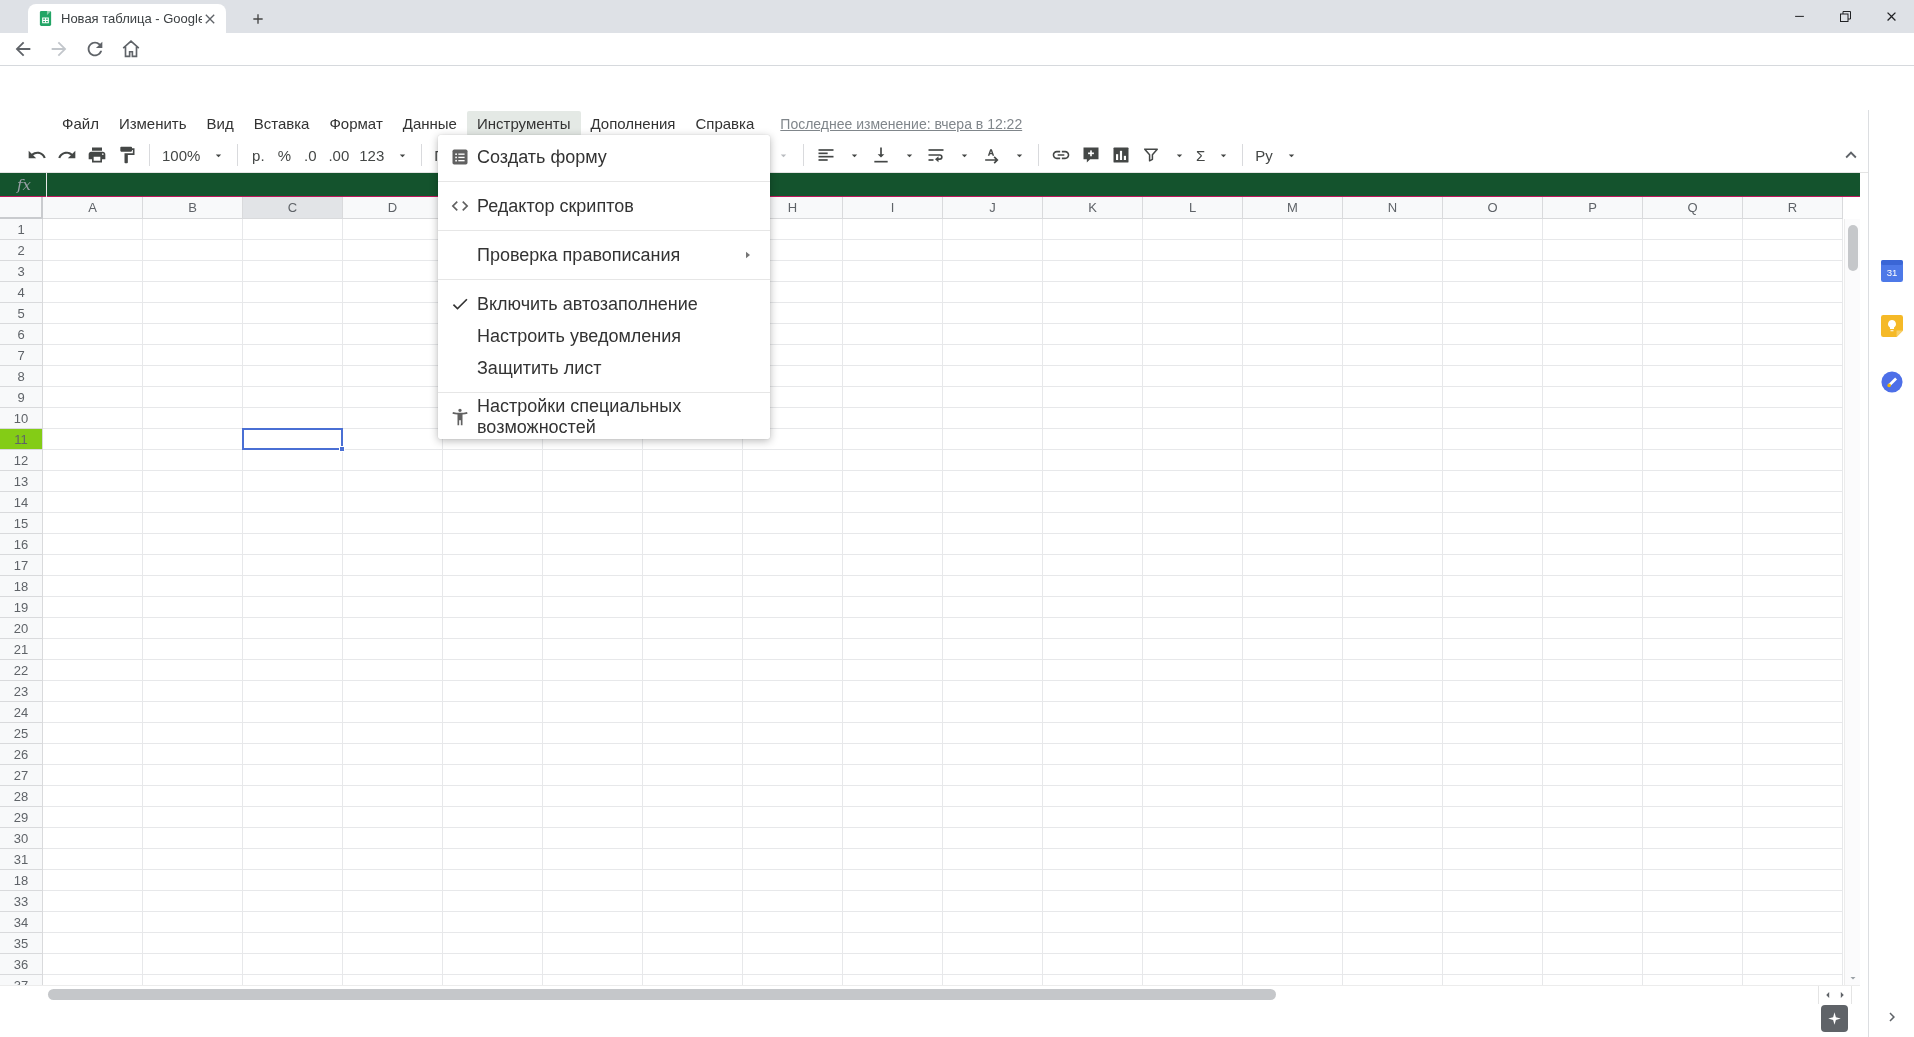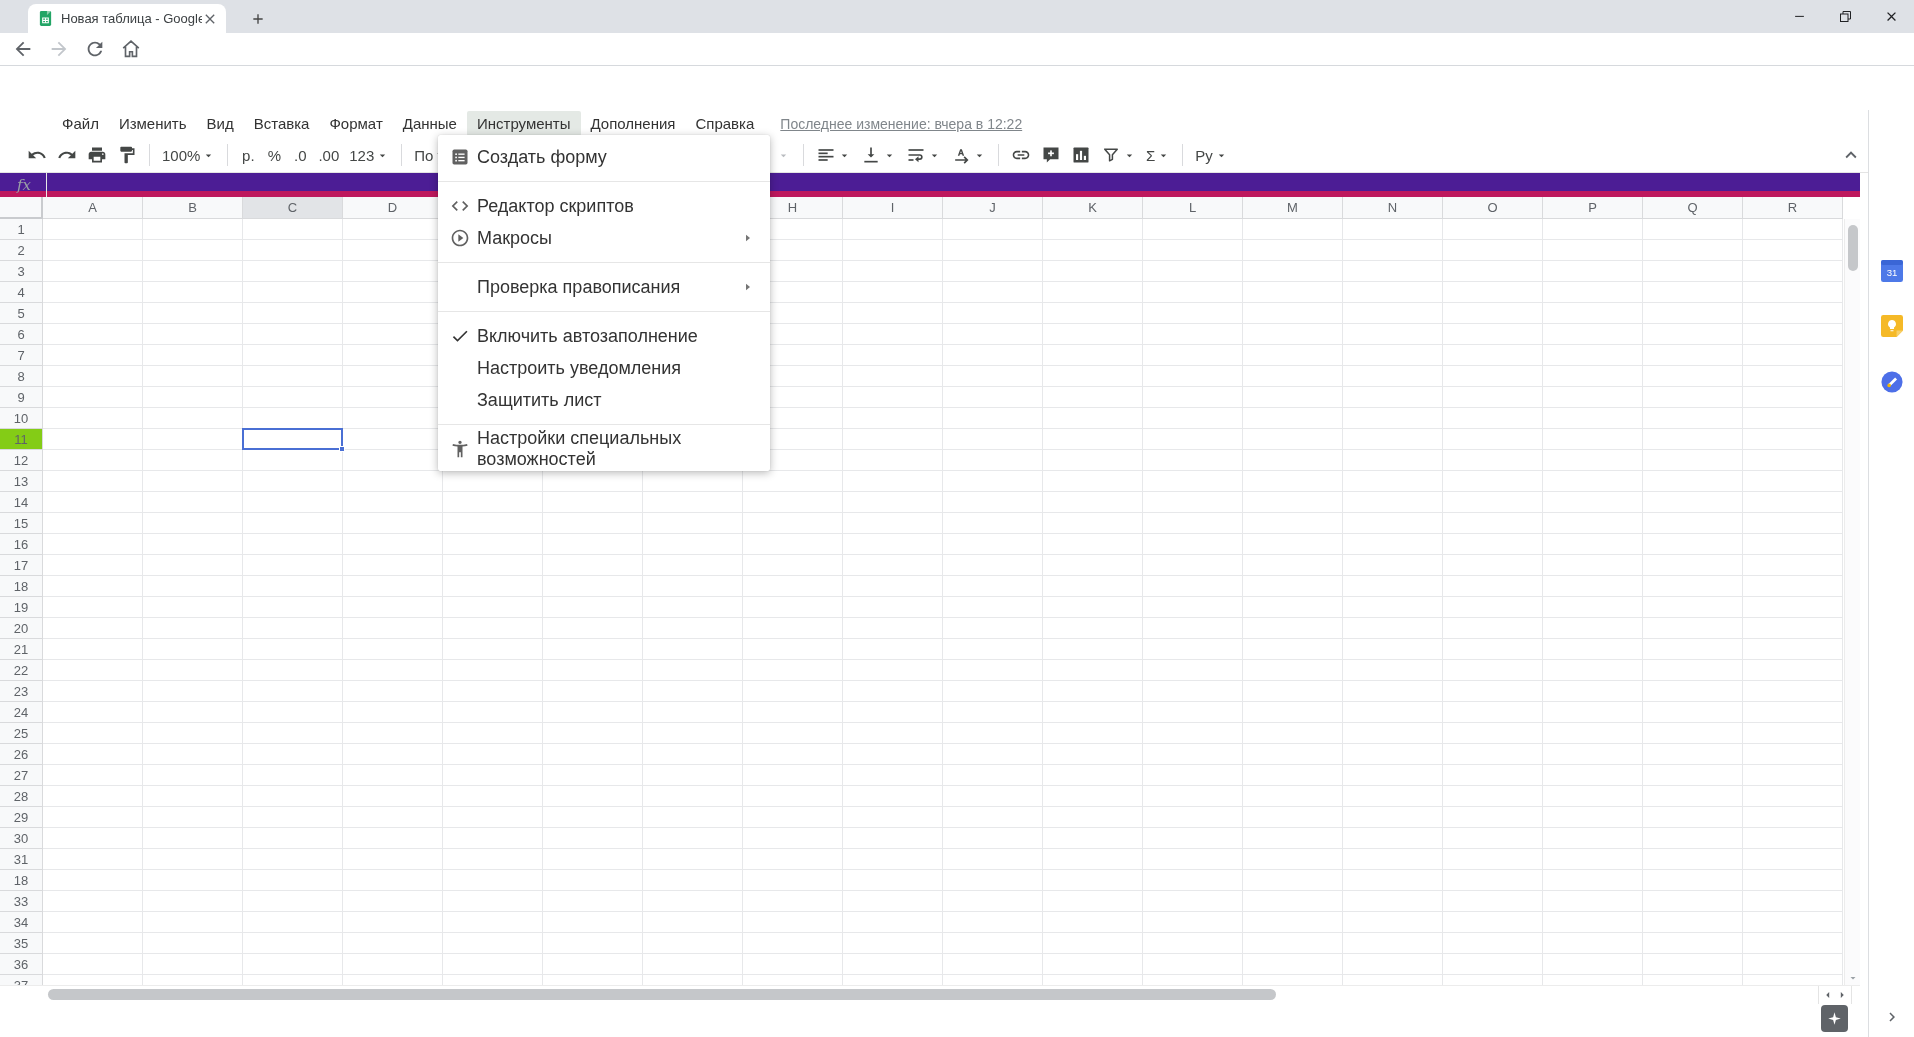--- a/index.html
+++ b/index.html
@@ -33,30 +33,30 @@
   .menurow { position:absolute; left:0; top:110px; width:1662px; height:27px; background:#fff; display:flex; align-items:center; padding-left:52px; }
   .mb-item { font-size:15px; color:#333; padding:4px 10px; border-radius:2px; }
   .mb-item.active { background:#e4e9e5; }
   .lastedit { font-size:14px; color:#80868b; text-decoration:underline; margin-left:16px; }
 
   
   .toolbar { position:absolute; left:0; top:137px; width:1914px; height:36px; background:#fff; border-bottom:1px solid #e4e4e4; }
   .tbgroup { position:absolute; top:0; height:36px; display:flex; align-items:center; }
   #tb-left { left:22px; }
   #tb-right { left:770px; }
-  .tb-btn { height:28px; min-width:26px; padding:0 5px; display:flex; align-items:center; justify-content:center; color:#444746; border-radius:2px; gap:2px; }
+  .tb-btn { height:28px; min-width:26px; padding:0 5px; display:flex; align-items:center; justify-content:center; color:#444746; border-radius:2px; gap:12px; }
   .tb-btn .icon { width:20px; height:20px; display:flex; }
   .tb-btn.disabled { color:#b9bcc0; }
   .tb-label { font-size:15px; color:#444746; white-space:nowrap; }
   .tb-sep { width:1px; height:22px; background:#d9dadd; margin:0 7px; }
   .icon.dd { width:13px; height:13px; }
   .tb-collapse { position:absolute; left:1840px; top:144px; width:22px; height:22px; color:#5f6368; }
 
   
-  .fxbar { position:absolute; left:0; top:173px; width:1860px; height:24px; background:#4c1d95; border-bottom:6px solid #be185d; }
+  .fxbar { position:absolute; left:0; top:173px; width:1860px; height:24px; background:#14532d; border-bottom:1px solid #be185d; }
   .fxlabel { position:absolute; left:17px; top:3px; font-family:"DejaVu Serif", serif; font-style:italic; font-size:15px; color:#9aa0a6; }
   .fxdivider { position:absolute; left:46px; top:0; width:1px; height:24px; background:#e8e8e8; }
   .fxinput { position:absolute; left:47px; top:0; width:1810px; height:24px; }
 
   
   .grid { position:absolute; left:0; top:197px; width:1860px; height:788px; background:#fff; overflow:hidden; }
   .corner { position:absolute; left:0; top:0; width:43px; height:22px; background:#f8f9fa; border-right:2px solid #c9cbce; border-bottom:2px solid #c9cbce; }
   .colheads { position:absolute; left:43px; top:0; display:flex; }
   .colhead { width:100px; height:22px; background:#f8f9fa; border-right:1px solid #d9dadc; border-bottom:1px solid #d9dadc; font-size:13px; color:#5f6368; display:flex; align-items:center; justify-content:center; }
   .colhead.hl { background:#e2e4e7; }
@@ -1239,33 +1239,20 @@
       </div>
       <div class="tm-sep"></div>
       <div class="tm-item">
         <span class="icon lead">
           <svg viewBox="0 0 24 24" fill="currentColor">
             <path d="M9.4 16.6L4.8 12l4.6-4.6L8 6l-6 6 6 6 1.4-1.4zm5.2 0l4.6-4.6-4.6-4.6L16 6l6 6-6 6-1.4-1.4z"></path>
           </svg>
         </span>
         <span>Редактор скриптов</span>
       </div>
-      <div class="tm-item">
-        <span class="icon lead">
-          <svg viewBox="0 0 24 24" fill="currentColor">
-            <path d="M12 2C6.48 2 2 6.48 2 12s4.48 10 10 10 10-4.48 10-10S17.52 2 12 2zm0 18c-4.41 0-8-3.59-8-8s3.59-8 8-8 8 3.59 8 8-3.59 8-8 8zM10 7.5v9l6-4.5z"></path>
-          </svg>
-        </span>
-        <span>Макросы</span>
-        <span class="icon sub">
-          <svg viewBox="0 0 24 24" fill="currentColor">
-            <path d="M9 17l6-5-6-5v10z"></path>
-          </svg>
-        </span>
-      </div>
       <div class="tm-sep"></div>
       <div class="tm-item">
         <span>Проверка правописания</span>
         <span class="icon sub">
           <svg viewBox="0 0 24 24" fill="currentColor">
             <path d="M9 17l6-5-6-5v10z"></path>
           </svg>
         </span>
       </div>
       <div class="tm-sep"></div>

